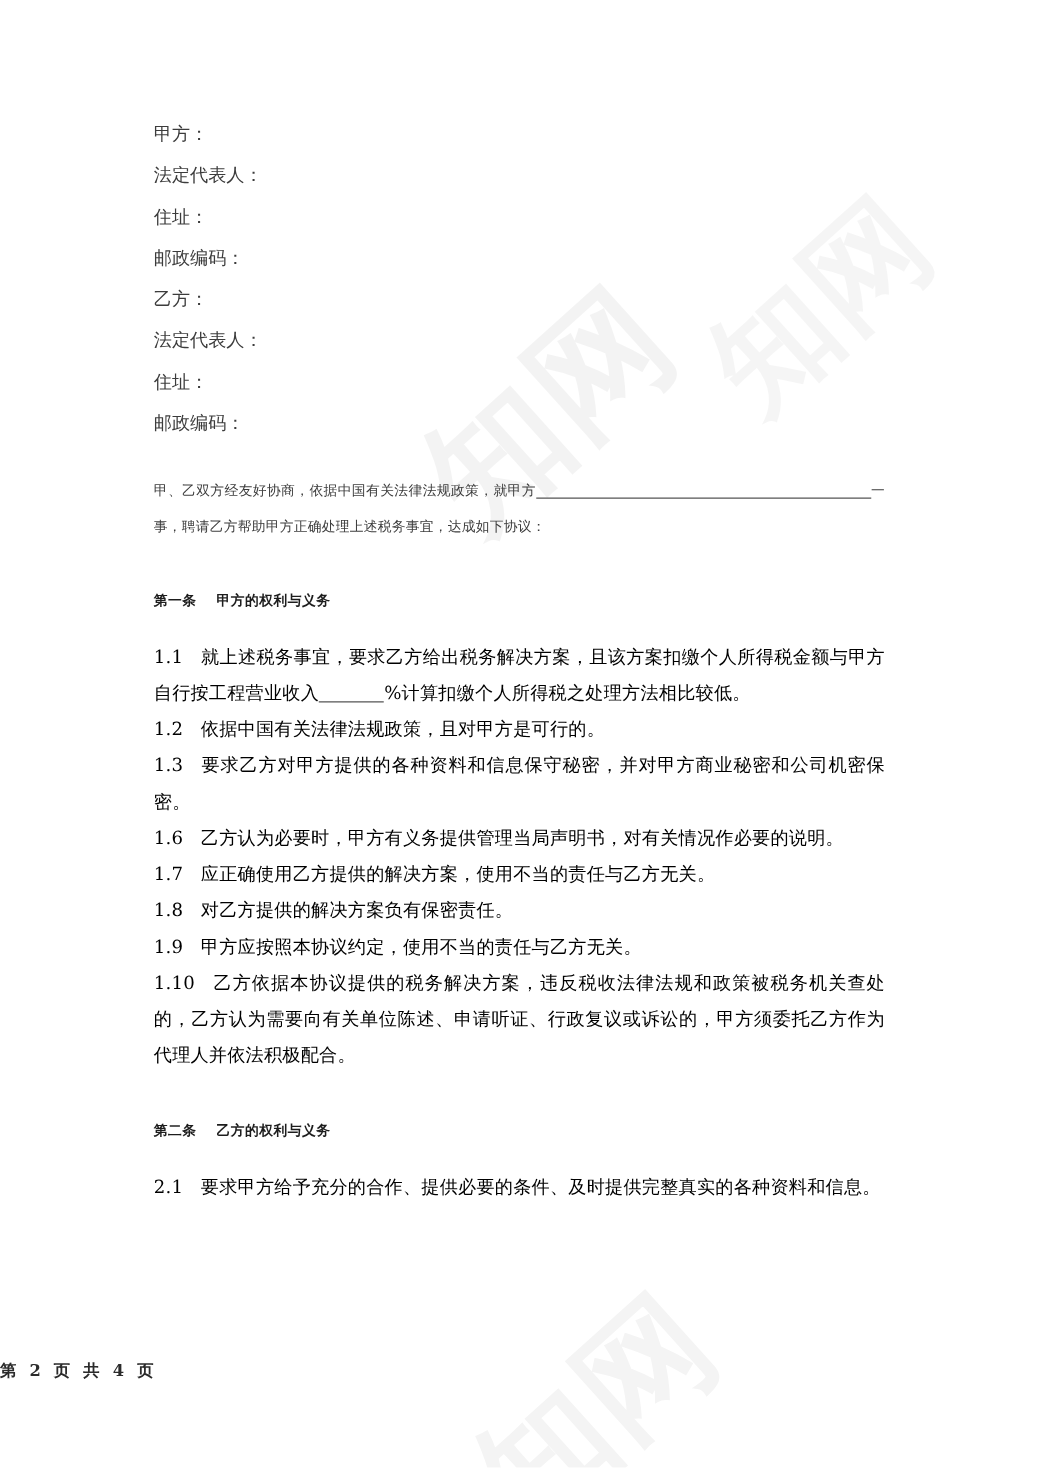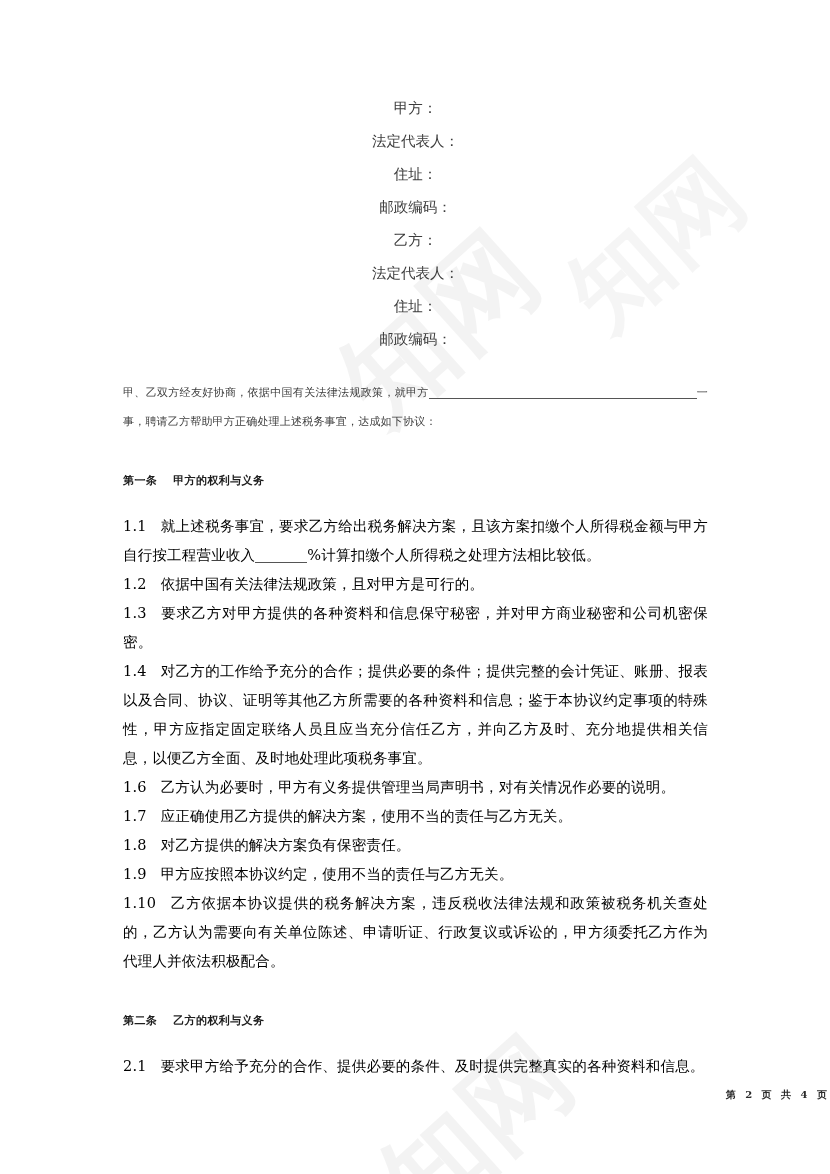--- a/index.html
+++ b/index.html
@@ -48,21 +48,20 @@
     position: absolute;
     left: 123px;
     top: 92px;
     width: 585px;
   }
 
   .field-line {
     font-size: 14.5px;
     line-height: 33px;
     color: #3c3c3c;
-    text-align: center;
   }
 
   .spacer-sm { height: 16px; }
   .spacer-md { height: 22px; }
   .spacer-lg { height: 30px; }
 
   .para {
     font-size: 11px;
     line-height: 29px;
     text-align: justify;
@@ -108,22 +107,22 @@
     border-bottom: 1.2px solid #555;
     vertical-align: -3px;
   }
 
   
   .footer {
     position: absolute;
     left: 0;
     right: 0;
     top: 1088px;
-    text-align: right;
-    font-size: 10px;
+    text-align: left;
+    font-size: 13px;
     font-weight: 700;
     color: #2b2b2b;
     letter-spacing: 3px;
     font-family: "DejaVu Serif", "Liberation Serif", serif;
   }
 </style>
 </head>
 <body>
 
 <div class="watermark-layer">
@@ -155,21 +154,20 @@
     <div class="heading"><span>第一条</span><span class="gap"></span><span>甲方的权利与义务</span></div>
 
     <div class="spacer-sm"></div>
 
     <div class="clause"><span class="num">1.1</span><span class="gap"></span><span>就上述税务事宜，要求乙方给出税务解决方案，且该方案扣缴个人所得税金额与甲方自行按工程营业收入</span><span class="blank-short"></span><span>%计算扣缴个人所得税之处理方法相比较低。</span></div>
 
     <div class="clause"><span class="num">1.2</span><span class="gap"></span><span>依据中国有关法律法规政策，且对甲方是可行的。</span></div>
 
     <div class="clause"><span class="num">1.3</span><span class="gap"></span><span>要求乙方对甲方提供的各种资料和信息保守秘密，并对甲方商业秘密和公司机密保密。</span></div>
 
-    <div class="clause"><span class="num">1.4</span><span class="gap"></span><span>对乙方的工作给予充分的合作；提供必要的条件；提供完整的会计凭证、账册、报表以及合同、协议、证明等其他乙方所需要的各种资料和信息；鉴于本协议约定事项的特殊性，甲方应指定固定联络人员且应当充分信任乙方，并向乙方及时、充分地提供相关信息，以便乙方全面、及时地处理此项税务事宜。</span></div>
 
 
     <div class="clause"><span class="num">1.6</span><span class="gap"></span><span>乙方认为必要时，甲方有义务提供管理当局声明书，对有关情况作必要的说明。</span></div>
 
     <div class="clause"><span class="num">1.7</span><span class="gap"></span><span>应正确使用乙方提供的解决方案，使用不当的责任与乙方无关。</span></div>
 
     <div class="clause"><span class="num">1.8</span><span class="gap"></span><span>对乙方提供的解决方案负有保密责任。</span></div>
 
     <div class="clause"><span class="num">1.9</span><span class="gap"></span><span>甲方应按照本协议约定，使用不当的责任与乙方无关。</span></div>
 

